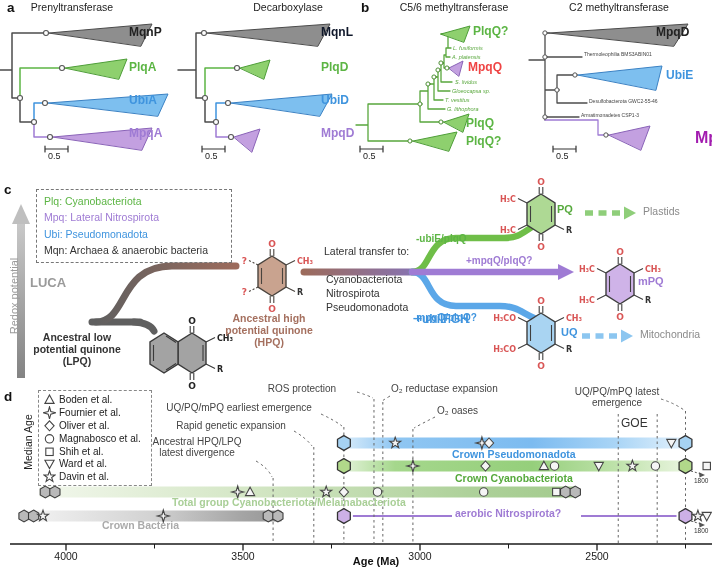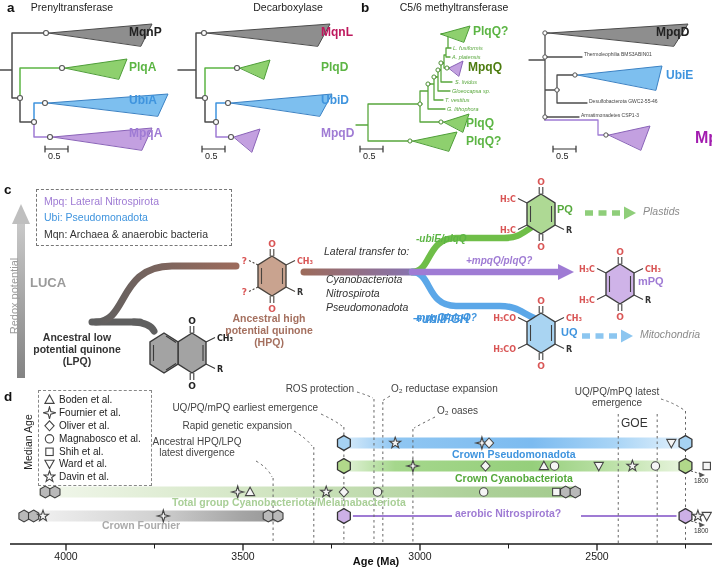--- a/index.html
+++ b/index.html
@@ -1,19 +1,19 @@
 <!DOCTYPE html>
 <html><head>
 <meta charset="utf-8">
 <style>
   html,body{margin:0;padding:0;background:#fff}
   #fig{position:relative;width:712px;height:569px;background:#fff;font-family:"Liberation Sans",sans-serif;overflow:hidden}
   svg.layer{position:absolute;left:0;top:0}
   .t{position:absolute;white-space:nowrap;color:#333;font-size:10.5px;line-height:1.12}
-  .b{font-weight:bold}.i{font-style:italic}.c{text-align:center}.r{text-align:right}
+  .b{font-weight:bold}.i{}.c{text-align:center}.r{text-align:center}
   .wrap{white-space:normal}
   .chem{font-family:Liberation Sans, sans-serif}
   .pl{position:absolute;font-size:13.5px;font-weight:bold;color:#111}
   .ct{font:bold 8px "DejaVu Sans",sans-serif}
   .co{font:bold 9px "DejaVu Sans",sans-serif}
   .tl{font-size:5.5px;font-style:italic;color:#58a73c}
   .tl2{font-size:5px;color:#444}
   #c-key{position:absolute;left:36px;top:189px;width:196px;border:1px dashed #777;padding:3px 7px;box-sizing:border-box;font-size:10.5px;line-height:16.4px}
   .kg{color:#5cb544}.kp{color:#9f7bd4}.kb{color:#3f94de}.kd{color:#333}
   #redox{position:absolute;left:-36px;top:290px;width:100px;transform:rotate(-90deg);color:#9a9a9a;font-size:11px;text-align:center}
@@ -323,54 +323,56 @@
     </svg>
 
 <div class="pl" style="left:7px;top:0">a</div>
 <div class="pl" style="left:361px;top:0">b</div>
 <div class="pl" style="left:4px;top:182px">c</div>
 <div class="pl" style="left:4px;top:389px">d</div>
 
 <div class="t c" style="left:12px;top:2px;width:120px;color:#222">Prenyltransferase</div>
 <div class="t c" style="left:228px;top:2px;width:120px;color:#222">Decarboxylase</div>
 <div class="t c" style="left:374px;top:2px;width:160px;color:#222">C5/6 methyltransferase</div>
+<div class="t c" style="left:539px;top:2px;width:160px;color:#222">C2 methyltransferase</div>
 
 <div class="t b" style="left:129px;top:26px;font-size:12px;color:#222">MqnP</div>
 <div class="t b" style="left:129px;top:61px;font-size:12px;color:#5cb544">PlqA</div>
 <div class="t b" style="left:129px;top:94px;font-size:12px;color:#3f94de">UbiA</div>
 <div class="t b" style="left:129px;top:127px;font-size:12px;color:#9f7bd4">MpqA</div>
-<div class="t b" style="left:321px;top:26px;font-size:12px;color:#be185d">MqnL</div>
+<div class="t b" style="left:321px;top:26px;font-size:12px;color:#0f172a">MqnL</div>
 <div class="t b" style="left:321px;top:61px;font-size:12px;color:#5cb544">PlqD</div>
 <div class="t b" style="left:321px;top:94px;font-size:12px;color:#3f94de">UbiD</div>
 <div class="t b" style="left:321px;top:127px;font-size:12px;color:#9f7bd4">MpqD</div>
 
 <div class="t" style="left:48px;top:151px;font-size:9px;color:#222">0.5</div>
 <div class="t" style="left:205px;top:151px;font-size:9px;color:#222">0.5</div>
 <div class="t" style="left:363px;top:151px;font-size:9px;color:#222">0.5</div>
 <div class="t" style="left:556px;top:151px;font-size:9px;color:#222">0.5</div>
 
 <div class="t b" style="left:473px;top:25px;font-size:12px;color:#5cb544">PlqQ?</div>
-<div class="t b" style="left:468px;top:61px;font-size:12px;color:#4d7c0f">MpqQ</div>
+<div class="t b" style="left:468px;top:61px;font-size:12px;color:#ef4444">MpqQ</div>
 <div class="t b" style="left:466px;top:117px;font-size:12px;color:#5cb544">PlqQ</div>
 <div class="t b" style="left:466px;top:135px;font-size:12px;color:#5cb544">PlqQ?</div>
 <div class="t tl" style="left:453px;top:45px">L. fusiformis</div>
 <div class="t tl" style="left:452px;top:54px">A. platensis</div>
 <div class="t tl" style="left:455px;top:79px">S. lividus</div>
 <div class="t tl" style="left:452px;top:88px">Gloeocapsa sp.</div>
 <div class="t tl" style="left:445px;top:97px">T. vestitus</div>
 <div class="t tl" style="left:447px;top:106px">G. lithophora</div>
 
 <div class="t b" style="left:656px;top:26px;font-size:12px;color:#222">MpqD</div>
 <div class="t b" style="left:666px;top:69px;font-size:12px;color:#3f94de">UbiE</div>
 <div class="t b" style="left:695px;top:129px;font-size:16px;color:#a21caf">MpqE</div>
 <div class="t tl2" style="left:584px;top:52px">Thermoleophilia BMS3ABIN01</div>
 <div class="t tl2" style="left:589px;top:99px">Desulfobacterota GWC2-55-46</div>
 <div class="t tl2" style="left:581px;top:113px">Armatimonadetes CSP1-3</div>
 
 <div id="c-key">
+  <div class="kg">Plq: Cyanobacteriota</div>
   <div class="kp">Mpq: Lateral Nitrospirota</div>
   <div class="kb">Ubi: Pseudomonadota</div>
   <div class="kd">Mqn: Archaea &amp; anaerobic bacteria</div>
 </div>
 <div id="redox">Redox potential</div>
 <div class="t b" style="left:30px;top:276px;font-size:13px;color:#9a9a9a">LUCA</div>
 <div class="t b c" style="left:27px;top:332px;width:100px;color:#333">Ancestral low</div>
 <div class="t b c" style="left:27px;top:344px;width:100px;color:#333">potential quinone</div>
 <div class="t b c" style="left:27px;top:356px;width:100px;color:#333">(LPQ)</div>
 <div class="t b c" style="left:219px;top:313px;width:100px;color:#a5705f">Ancestral high</div>
@@ -439,17 +441,17 @@
 <div class="t chem" style="left:391px;top:383px;font-size:10px;color:#444">O₂ reductase expansion</div>
 <div class="t r" style="left:160px;top:402px;width:158px;font-size:10px;color:#444">UQ/PQ/mPQ earliest emergence</div>
 <div class="t chem" style="left:437px;top:405px;font-size:10px;color:#444">O₂ oases</div>
 <div class="t r" style="left:170px;top:420px;width:122px;font-size:10px;color:#444">Rapid genetic expansion</div>
 <div class="t c wrap" style="left:140px;top:436px;width:114px;font-size:10px;color:#444">Ancestral HPQ/LPQ latest divergence</div>
 <div class="t c wrap" style="left:558px;top:386px;width:118px;font-size:10px;color:#444">UQ/PQ/mPQ latest emergence</div>
 <div class="t" style="left:621px;top:417px;font-size:12px;color:#333">GOE</div>
 <div class="t b" style="left:452px;top:449px;color:#3f94de">Crown Pseudomonadota</div>
 <div class="t b" style="left:455px;top:473px;color:#56a93c">Crown Cyanobacteriota</div>
 <div class="t b" style="left:172px;top:497px;color:#a9cf97">Total group Cyanobacteriota/Melainabacteriota</div>
-<div class="t b" style="left:102px;top:520px;color:#ababab">Crown Fournier</div>
+<div class="t b" style="left:102px;top:520px;color:#ababab">Crown Bacteria</div>
 <div class="t b" style="left:455px;top:508px;color:#9f7bd4">aerobic Nitrospirota?</div>
 <div class="t b c" style="left:326px;top:555px;width:100px;font-size:11px;color:#111">Age (Ma)</div>
 
 </div>
 
 </body></html>

